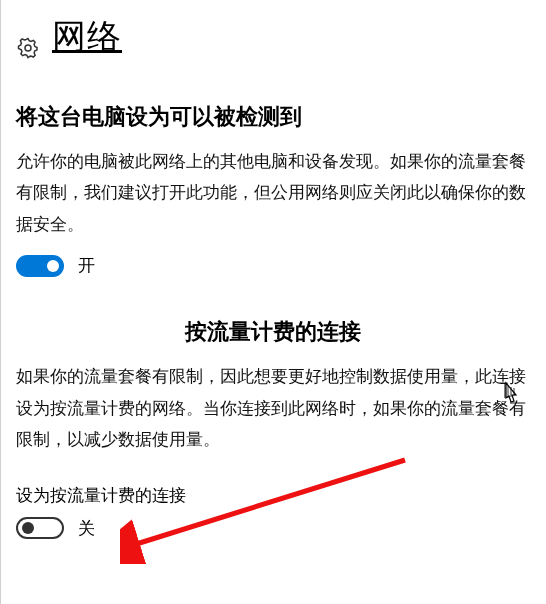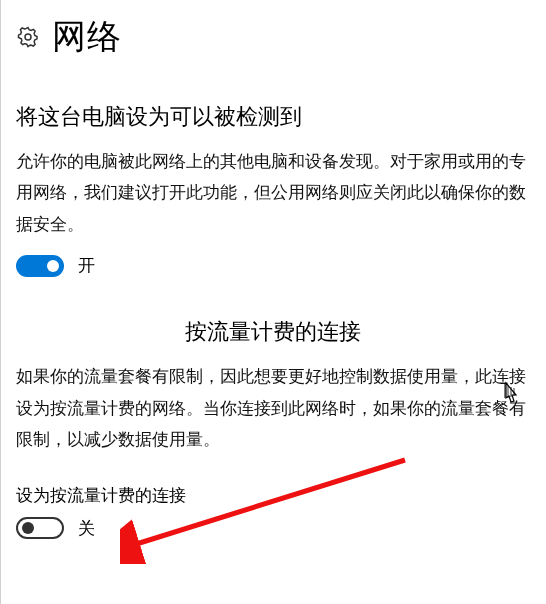--- a/index.html
+++ b/index.html
@@ -9,36 +9,37 @@
       width: 546px;
       height: 604px;
       background: #fff;
       font-family: "Microsoft YaHei", "Segoe UI", sans-serif;
       color: #000;
       position: relative;
       overflow: hidden;
     }
     .header {
       display: flex;
-      align-items: center;
+      align-items: flex-end;
       gap: 12px;
       padding: 14px 16px 6px 16px;
+      text-decoration: underline;
     }
     .gear-icon svg { display: block; }
     .page-title {
       font-size: 34px;
       font-weight: 400;
       letter-spacing: 1px;
     }
     .section {
       padding: 0 16px;
     }
     .section-title {
       font-size: 22px;
-      font-weight: 400;
+      font-weight: 700;
       margin-top: 36px;
       margin-bottom: 14px;
     }
     .section-title.mt2 { margin-top: 40px; text-align: center; }
     .section-desc {
       font-size: 17px;
       line-height: 1.85;
       color: #111;
       margin-bottom: 14px;
     }
@@ -123,21 +124,21 @@
     <svg width="24" height="24" viewBox="0 0 24 24" fill="none" stroke="#333" stroke-width="1.5">
       <circle cx="12" cy="12" r="3"></circle>
       <path d="M12 2.5l1.2 2.3c.6.1 1.2.3 1.8.6l2.4-1 1.7 1.7-1 2.4c.3.6.5 1.2.6 1.8l2.3 1.2v2.4l-2.3 1.2c-.1.6-.3 1.2-.6 1.8l1 2.4-1.7 1.7-2.4-1c-.6.3-1.2.5-1.8.6L12 21.5l-1.2-2.3c-.6-.1-1.2-.3-1.8-.6l-2.4 1-1.7-1.7 1-2.4c-.3-.6-.5-1.2-.6-1.8L2.5 12.5v-2.4l2.3-1.2c.1-.6.3-1.2.6-1.8l-1-2.4 1.7-1.7 2.4 1c.6-.3 1.2-.5 1.8-.6L12 2.5z"></path>
     </svg>
   </span>
   <span class="page-title">网络</span>
 </div>
 
 <div class="section">
   <div class="section-title">将这台电脑设为可以被检测到</div>
-  <div class="section-desc">允许你的电脑被此网络上的其他电脑和设备发现。对于家用或用的专用网络，我们建议打开此功能，但公用网络则应关闭此以确保你的数据安全。</div>
+  <div class="section-desc">允许你的电脑被此网络上的其他电脑和设备发现。如果你的流量套餐有限制，我们建议打开此功能，但公用网络则应关闭此以确保你的数据安全。</div>
   <div class="toggle-row">
     <div class="toggle on">
       <div class="knob"></div>
     </div>
     <span class="toggle-label">开</span>
   </div>
 </div>
 
 <div class="section">
   <div class="section-title mt2">按流量计费的连接</div>

